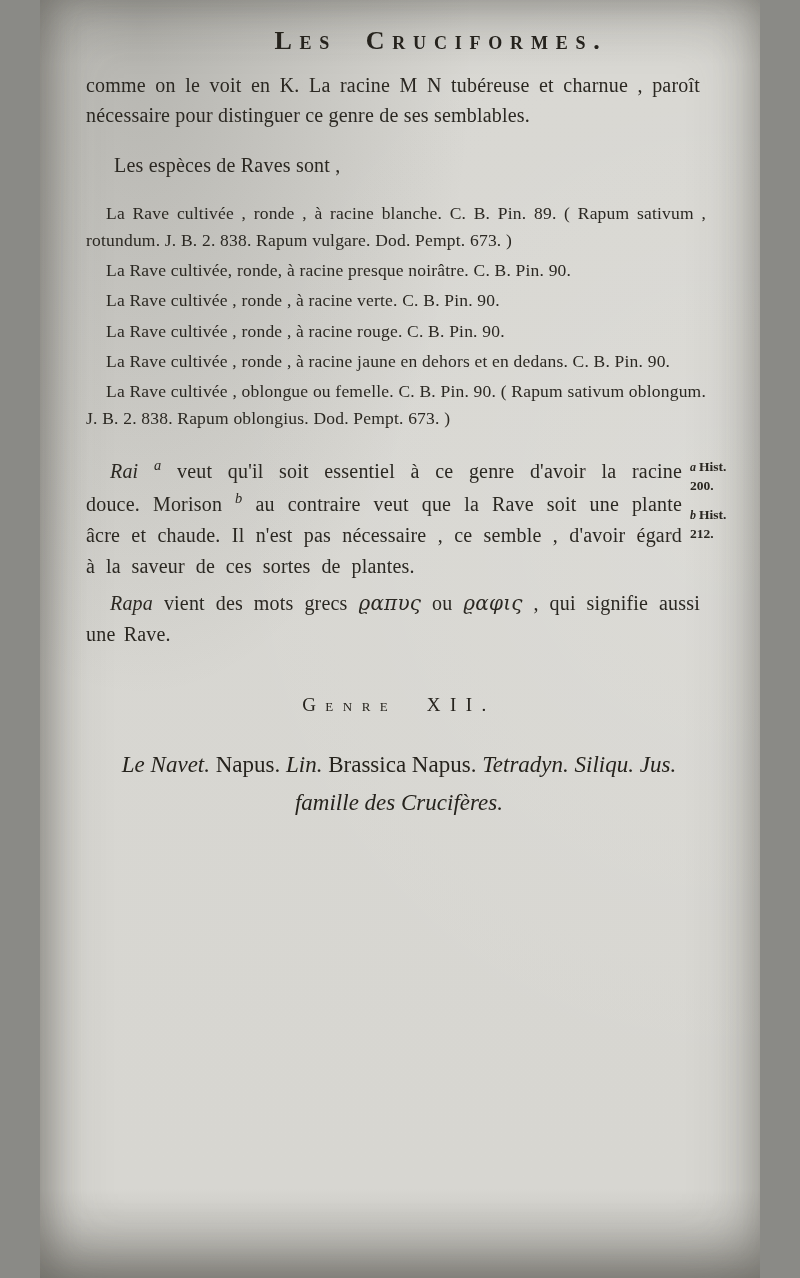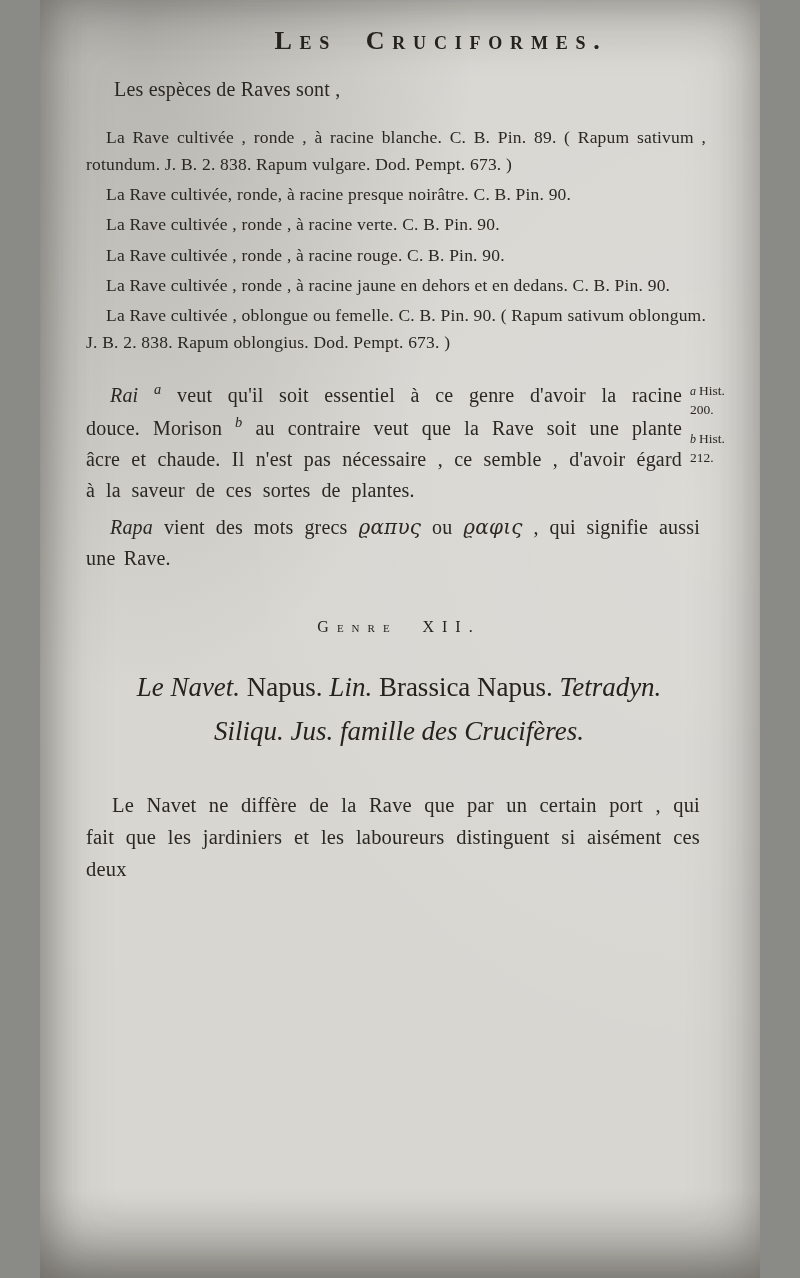--- a/index.html
+++ b/index.html
@@ -43,56 +43,57 @@
   .sp {
     font-size:17.5px; line-height:1.55; text-align:justify;
     text-indent:20px; width:620px; margin-bottom:3px; letter-spacing:0.2px;
   }
 
   .rai-wrap { position:relative; margin-top:14px; }
   .rai { width:596px; text-indent:24px; word-spacing:0.28em; line-height:1.56; }
   .ref { font-style:italic; font-size:0.72em; }
   .margin-notes {
     position:absolute; left:604px; top:4px; width:92px;
-    font-size:13.5px; line-height:1.4; color:#2b2822; text-align:left;
+    font-size:13.5px; line-height:1.4; color:#2b2822; text-align:left;font-weight:bold;
   }
   .note { margin-bottom:10px; }
   .note-ref { font-style:italic; margin-right:3px; font-size:12px; }
   .note-line { display:block; }
 
   .rapa { margin-top:6px; text-indent:24px; word-spacing:0.15em; line-height:1.56; }
   .greek { font-family:"DejaVu Serif","Liberation Serif",serif; font-style:italic; }
 
   .genre {
     margin:44px auto 30px auto; width:620px; text-align:center;
     font-variant:small-caps; font-weight:normal;
-    font-size:16px; letter-spacing:0.50em; word-spacing:0.8em; color:#26231d;
+    font-size:19px; letter-spacing:0.50em; word-spacing:0.8em; color:#26231d;
   }
 
   .navet-title {
     margin:0 auto; width:580px; text-align:center;
-    font-size:27px; line-height:1.62; font-weight:normal; color:#26231d;
+    font-size:23px; line-height:1.62; font-weight:normal; color:#26231d;
   }
   .navet-title .it { font-style:italic; }
   .navet-title .ro { font-style:normal; }
 
   .closing { margin-top:36px; text-indent:26px; word-spacing:0.22em; line-height:1.56; font-size:20.5px; }
 
   i { }
 </style>
 </head>
 <body>
 
 <div class="page">
   <main class="content">
 
     <header class="running">
       <div class="running-title">Les Cruciformes.</div>
     </header>
 
+    <p class="body-par intro">comme on le voit en K. La racine M N tubéreuse et charnue , paroît nécessaire pour distinguer ce genre de ses semblables.</p>
 
     <p class="body-par especes">Les espèces de Raves sont ,</p>
 
     <section class="species">
       <p class="sp">La Rave cultivée , ronde , à racine blanche. C. B. Pin. 89. ( Rapum sativum , rotundum. J. B. 2. 838. Rapum vulgare. Dod. Pempt. 673. )</p>
       <p class="sp">La Rave cultivée, ronde, à racine presque noirâtre. C. B. Pin. 90.</p>
       <p class="sp">La Rave cultivée , ronde , à racine verte. C. B. Pin. 90.</p>
       <p class="sp">La Rave cultivée , ronde , à racine rouge. C. B. Pin. 90.</p>
       <p class="sp">La Rave cultivée , ronde , à racine jaune en dehors et en dedans. C. B. Pin. 90.</p>
       <p class="sp">La Rave cultivée , oblongue ou femelle. C. B. Pin. 90. ( Rapum sativum oblongum. J. B. 2. 838. Rapum oblongius. Dod. Pempt. 673. )</p>
@@ -112,16 +113,15 @@
         </div>
       </aside>
     </div>
 
     <p class="body-par rapa"><i>Rapa</i><span> vient des mots grecs </span><span class="greek">ϱαπυς</span><span> ou </span><span class="greek">ϱαφις</span><span> , qui signifie aussi une Rave.</span></p>
 
     <h2 class="genre">Genre XII.</h2>
 
     <h3 class="navet-title"><span class="it">Le Navet.</span><span class="ro"> Napus. </span><span class="it">Lin.</span><span class="ro"> Brassica Napus. </span><span class="it">Tetradyn. Siliqu. Jus. famille des Crucifères.</span></h3>
 
-    <p class="body-par closing">Le Navet ne diffère de la Rave que par un certain port , qui fait que les jardiniers et les laboureurs distinguent si aisément ces deux</p>
 
   </main>
 </div>
 
 </body></html>

